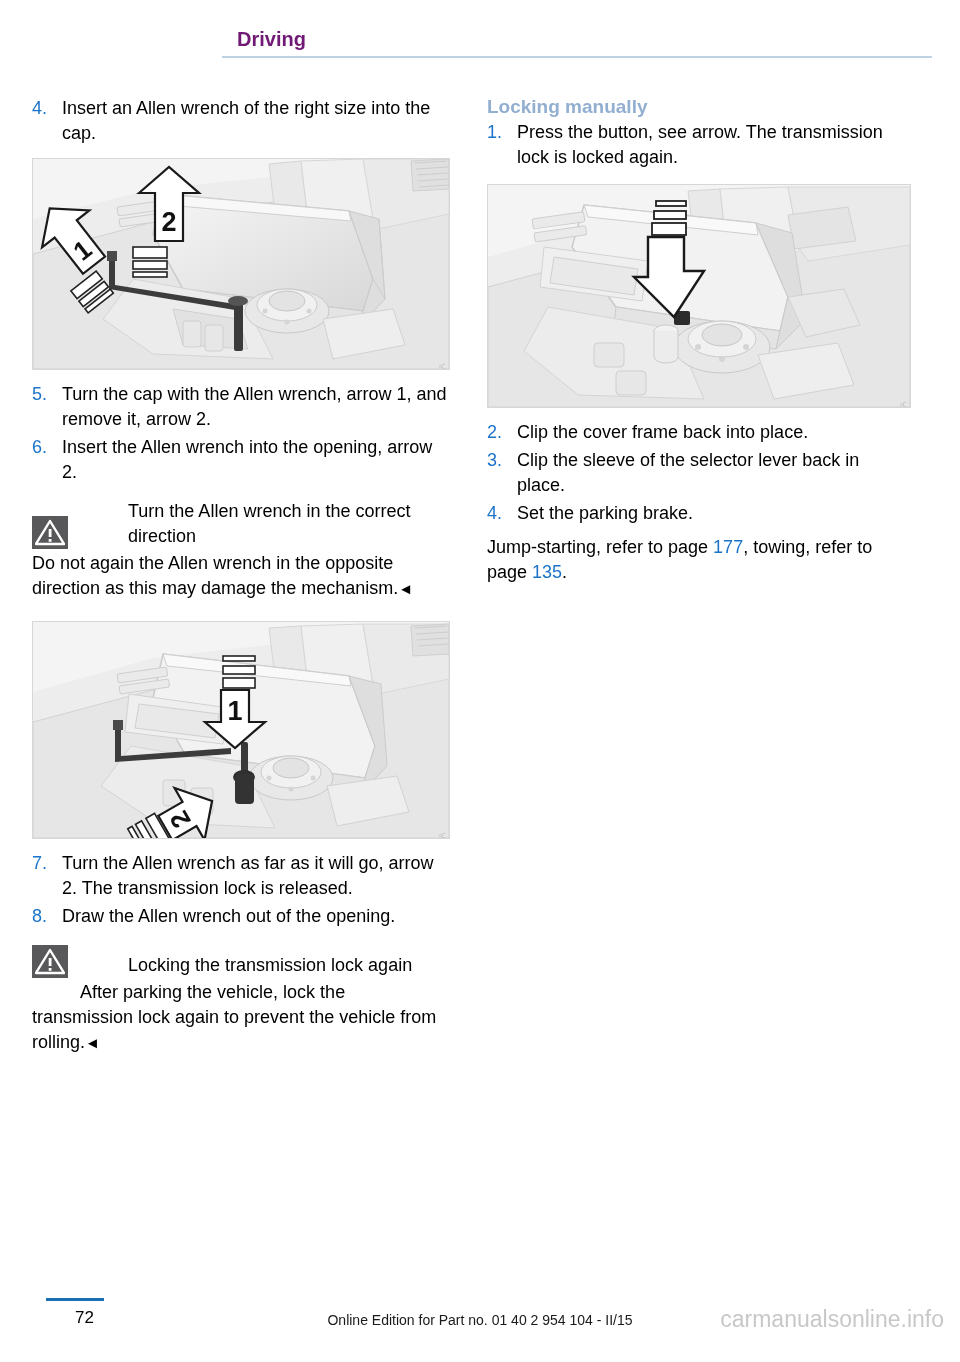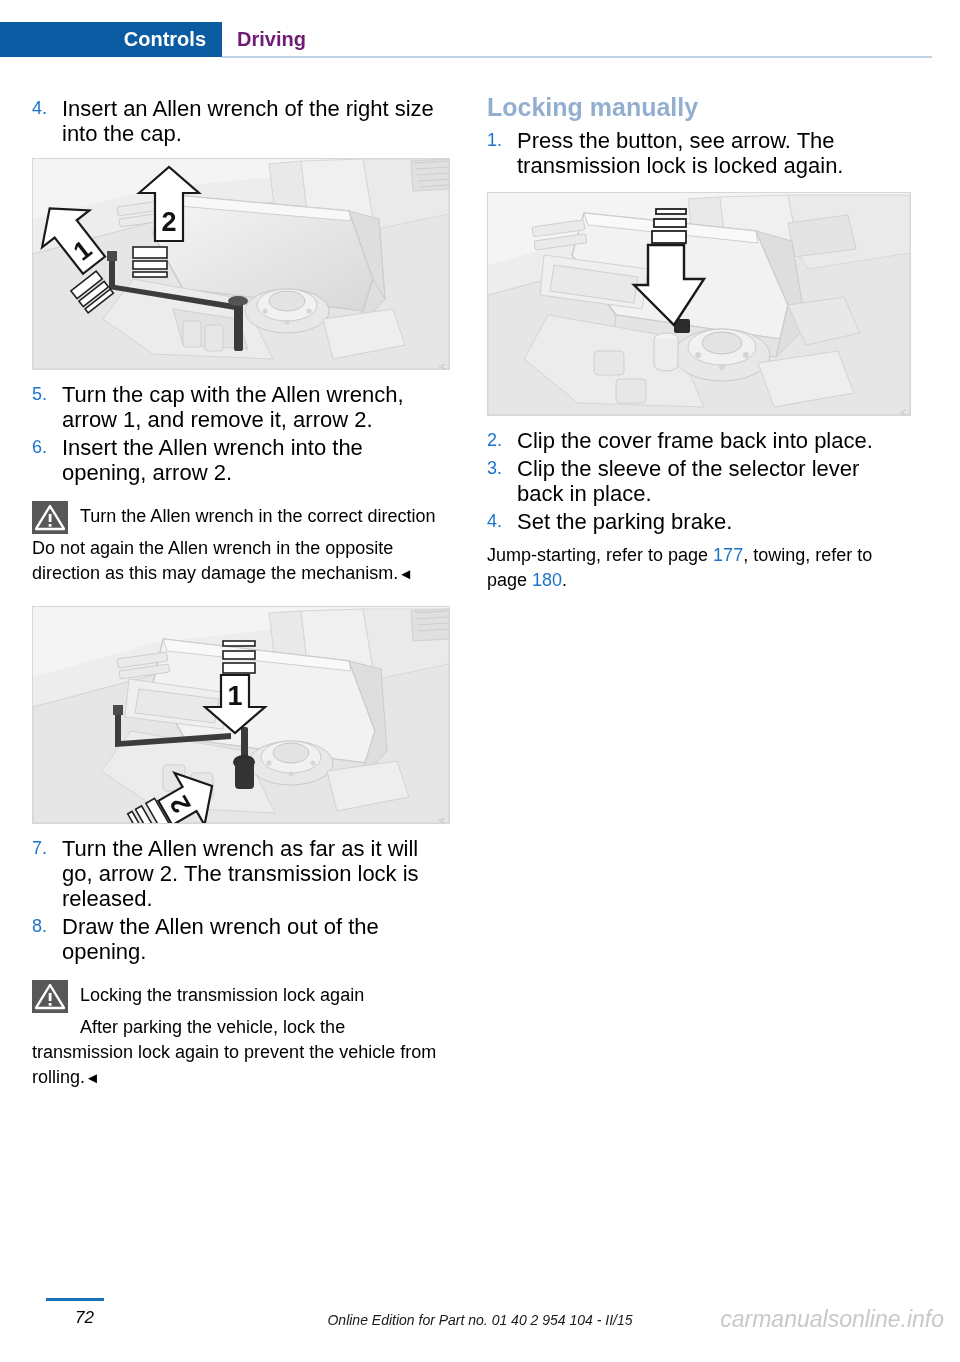--- a/index.html
+++ b/index.html
@@ -68,40 +68,40 @@
   #col-right {
     position: absolute;
     left: 487px;
     top: 96px;
     width: 424px;
   }
 
   
   .sect-heading {
     color: #93afd0;
-    font-size: 25px;
+    font-size: 19px;
     font-weight: bold;
-    margin: 0 0 10px 0;
+    margin: 0 0 2px 0;
     line-height: 22px;
   }
   .list-item {
     display: flex;
     align-items: flex-start;
     margin-bottom: 3px;
   }
   .list-num {
     color: #1b74c9;
     font-size: 18px;
     line-height: 25px;
     width: 30px;
     flex: 0 0 30px;
     text-align: left;
   }
   .list-text {
-    font-size: 22px;
+    font-size: 18px;
     line-height: 25px;
     flex: 1;
   }
   .para {
     font-size: 18px;
     line-height: 25px;
     margin: 9px 0 0 0;
   }
   .pageref {
     color: #1b74c9;
@@ -110,21 +110,22 @@
     font-size: 15px;
     letter-spacing: 0;
   }
 
   
   .warn-block {
     margin-top: 14px;
   }
   .warn-head {
     display: flex;
-    align-items: center;
+    align-items: flex-end;
+    gap: 48px;
   }
   .warn-icon {
     flex: 0 0 36px;
     width: 36px;
     height: 33px;
     background: #58585a;
     position: relative;
     margin-right: 12px;
     margin-top: 2px;
   }
@@ -172,21 +173,20 @@
     font-family: "Liberation Sans", sans-serif;
   }
 
   
   #footer {
     position: absolute;
     left: 0;
     bottom: 0;
     width: 960px;
     height: 72px;
-    font-style: italic;
   }
   #footer-rule {
     position: absolute;
     left: 46px;
     top: 8px;
     width: 58px;
     height: 3px;
     background: #1b6fb5;
   }
   #footer-pagenum {
@@ -210,23 +210,20 @@
     right: 16px;
     top: 16px;
     font-size: 23px;
     color: #c8c8c8;
   }
 </style>
 </head>
 <body>
 
 <div id="header">
-  <div id="header-tab-active">
-    <span class="tab-label">Controls</span>
-  </div>
   <div id="header-tab-inactive">Driving</div>
   <div id="header-rule"></div>
 </div>
 
 <div id="col-left">
 
   <div class="list-item">
     <span class="list-num">4.</span>
     <span class="list-text">Insert an Allen wrench of the right size into the cap.</span>
   </div>
@@ -516,21 +513,21 @@
   </div>
   <div class="list-item">
     <span class="list-num">3.</span>
     <span class="list-text">Clip the sleeve of the selector lever back in place.</span>
   </div>
   <div class="list-item">
     <span class="list-num">4.</span>
     <span class="list-text">Set the parking brake.</span>
   </div>
 
-  <p class="para"><span>Jump-starting, refer to page </span><span class="pageref">177</span><span>, towing, refer to page </span><span class="pageref">180</span><span>.</span></p>
+  <p class="para"><span>Jump-starting, refer to page </span><span class="pageref">177</span><span>, towing, refer to page </span><span class="pageref">135</span><span>.</span></p>
 </div>
 
 <div id="footer">
   <div id="footer-rule"></div>
   <div id="footer-pagenum">72</div>
   <div id="footer-edition">Online Edition for Part no. 01 40 2 954 104 - II/15</div>
   <div id="footer-watermark">carmanualsonline.info</div>
 </div>
 
 </body></html>

